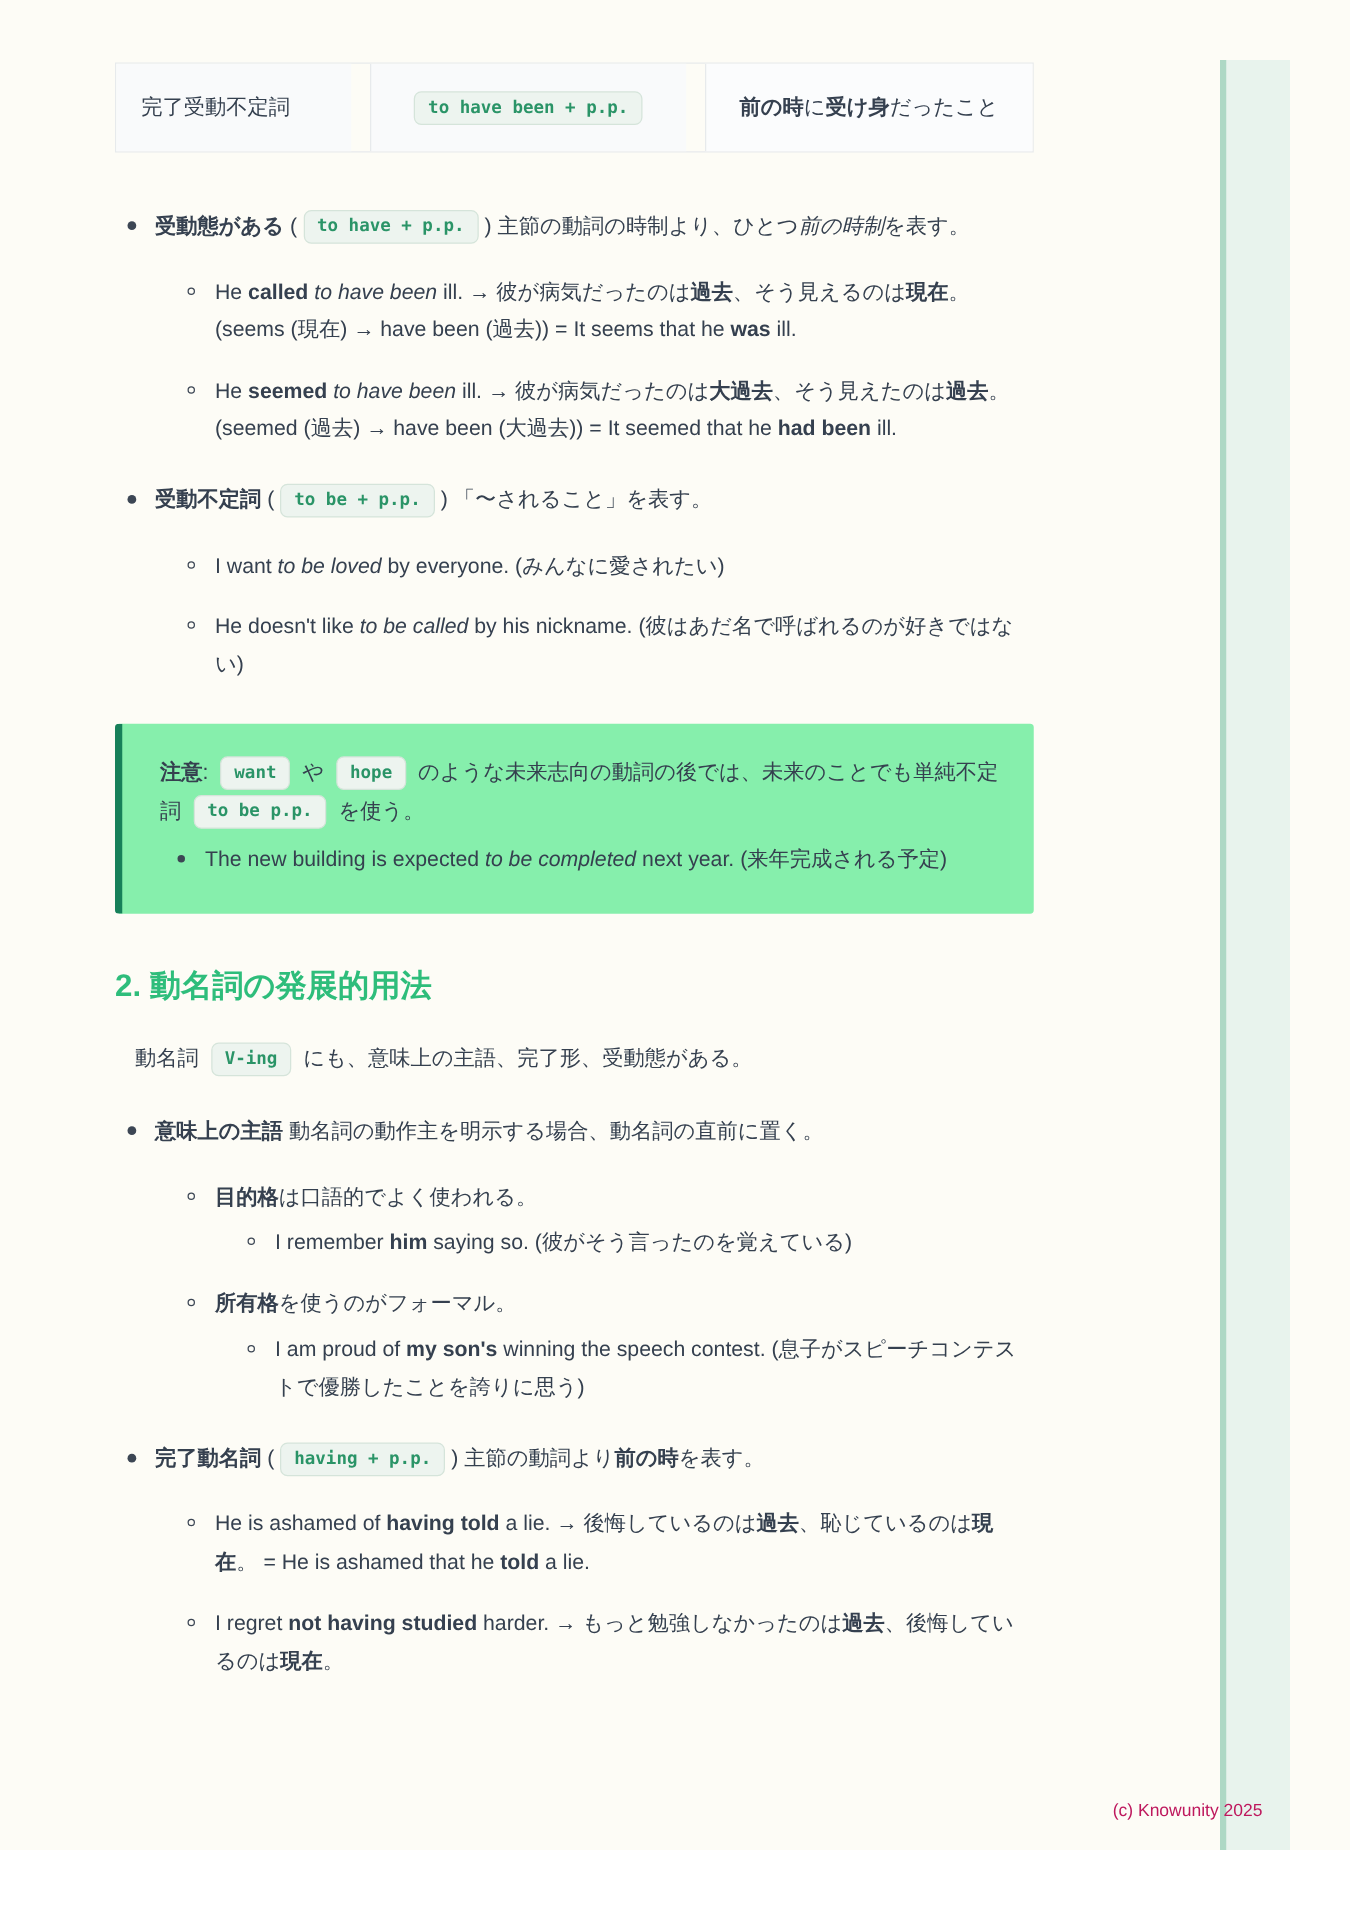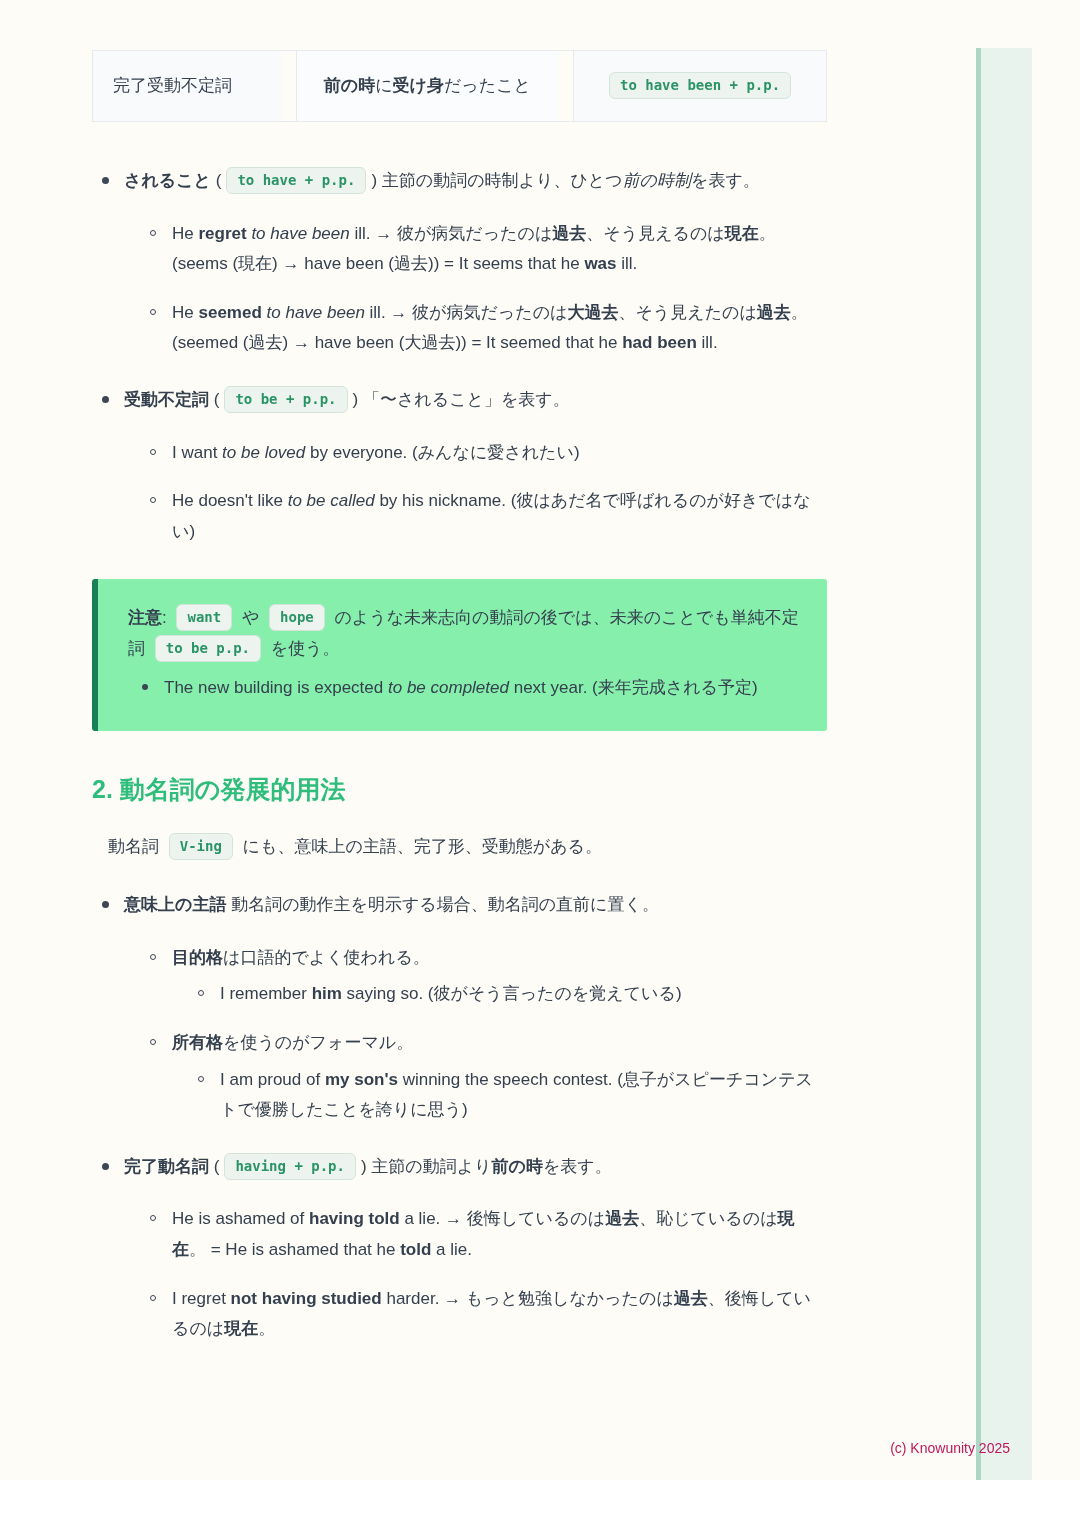--- a/index.html
+++ b/index.html
@@ -118,42 +118,42 @@
 
 <div class="doc">
   <div class="strip"></div>
 
   <div class="content">
 
     <div class="grammar-table">
       <div class="cell c1">
         <div class="cell-text"><span>完了受動不定詞</span></div>
       </div>
+      <div class="cell c2">
+        <div class="cell-text"><span class="chip">to have been + p.p.</span></div>
+      </div>
       <div class="cell c3">
         <div class="cell-text"><span class="b">前の時</span><span>に</span><span class="b">受け身</span><span>だったこと</span></div>
       </div>
-      <div class="cell c2">
-        <div class="cell-text"><span class="chip">to have been + p.p.</span></div>
-      </div>
     </div>
 
     <ul class="l1 after-table">
       <li>
         <span class="mk dot">
             <i></i>
           </span>
         <div class="li-body">
-          <div class="line"><span class="b">されること</span><span> (</span><span class="chip">to have + p.p.</span><span>) 主節の動詞の時制より、ひとつ</span><span class="i">前の時制</span><span>を表す。</span></div>
-          <ul class="l2">
-            <li>
-              <span class="mk circ">
-                  <i></i>
-                </span>
-              <div class="li-body">
-                  <div class="line"><span>He </span><span class="b">regret</span><span> </span><span class="i">to have been</span><span> ill. → 彼が病気だったのは</span><span class="b">過去</span><span>、そう見えるのは</span><span class="b">現在</span><span>。(seems (現在) → have been (過去)) = It seems that he </span><span class="b">was</span><span> ill.</span></div>
+          <div class="line"><span class="b">受動態がある</span><span> (</span><span class="chip">to have + p.p.</span><span>) 主節の動詞の時制より、ひとつ</span><span class="i">前の時制</span><span>を表す。</span></div>
+          <ul class="l2">
+            <li>
+              <span class="mk circ">
+                  <i></i>
+                </span>
+              <div class="li-body">
+                  <div class="line"><span>He </span><span class="b">called</span><span> </span><span class="i">to have been</span><span> ill. → 彼が病気だったのは</span><span class="b">過去</span><span>、そう見えるのは</span><span class="b">現在</span><span>。(seems (現在) → have been (過去)) = It seems that he </span><span class="b">was</span><span> ill.</span></div>
                 </div>
             </li>
             <li>
               <span class="mk circ">
                   <i></i>
                 </span>
               <div class="li-body">
                   <div class="line"><span>He </span><span class="b">seemed</span><span> </span><span class="i">to have been</span><span> ill. → 彼が病気だったのは</span><span class="b">大過去</span><span>、そう見えたのは</span><span class="b">過去</span><span>。(seemed (過去) → have been (大過去)) = It seemed that he </span><span class="b">had been</span><span> ill.</span></div>
                 </div>
             </li>

